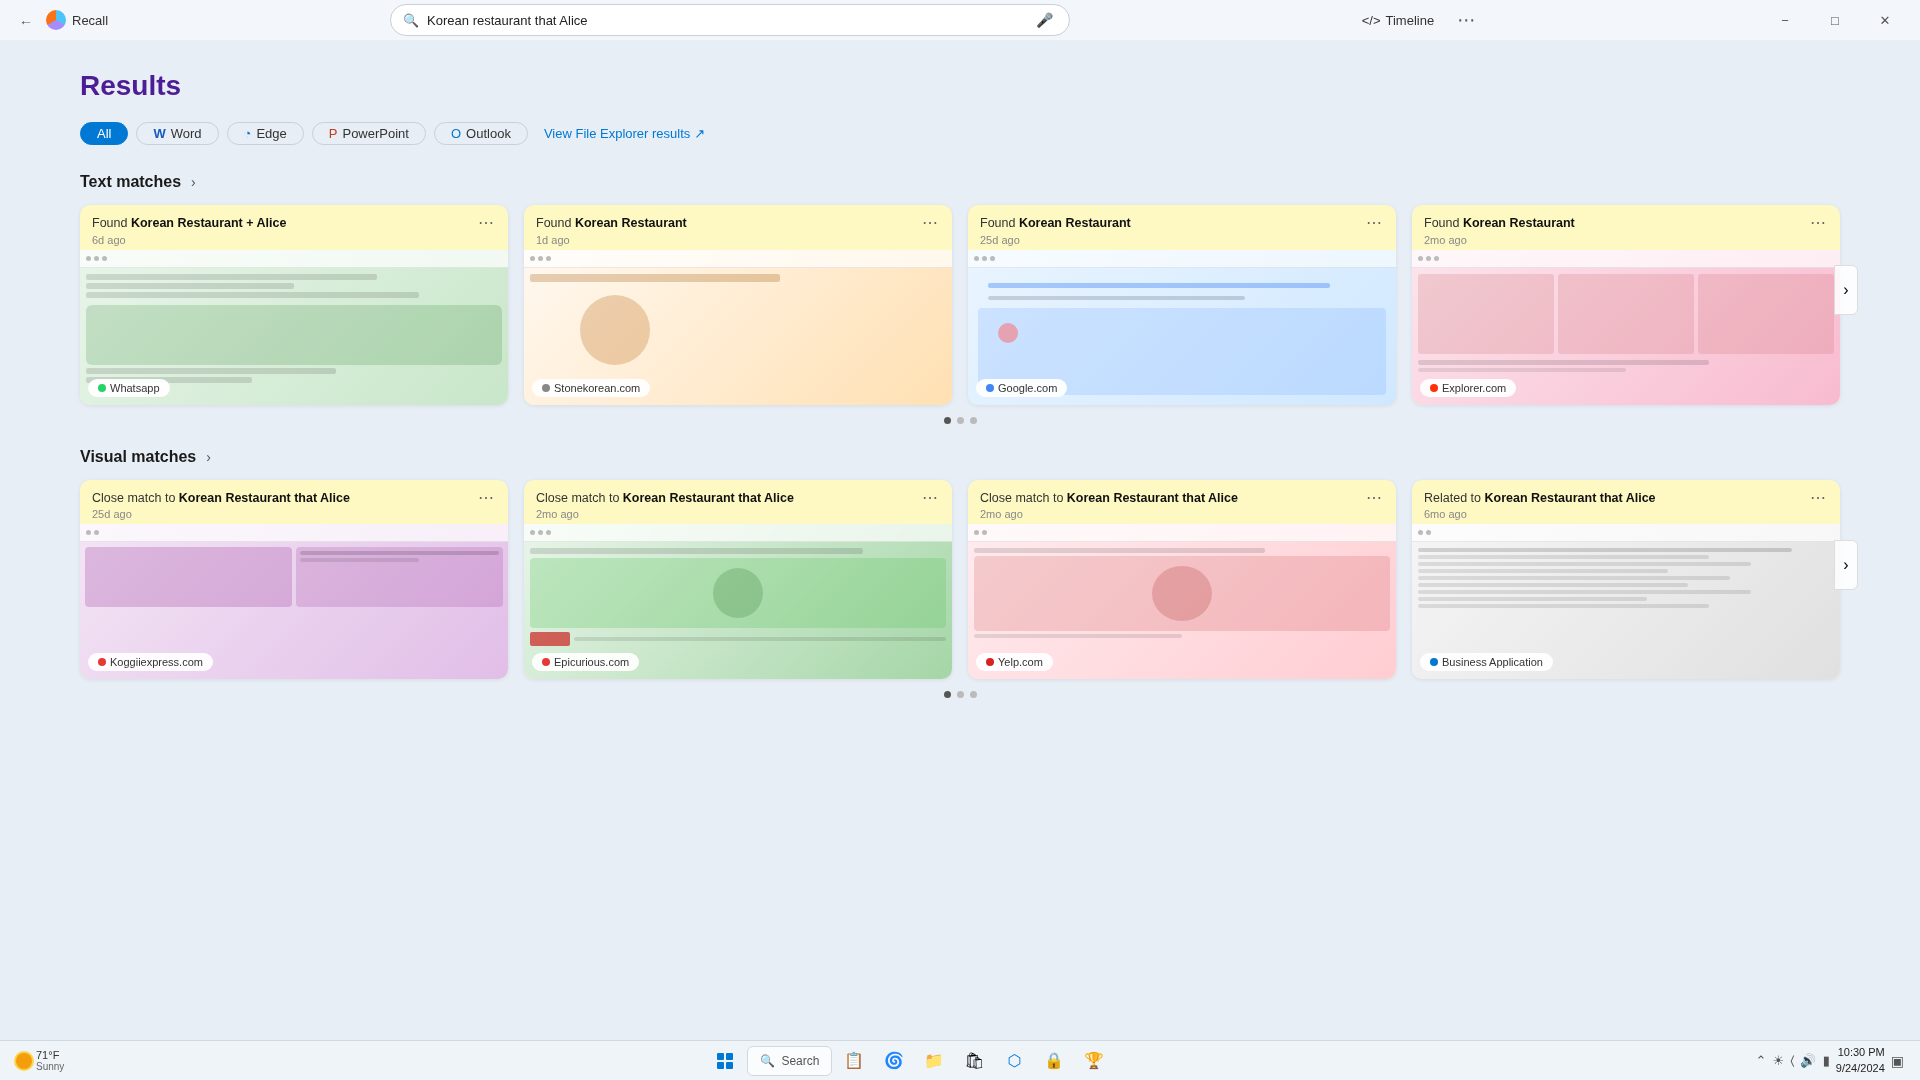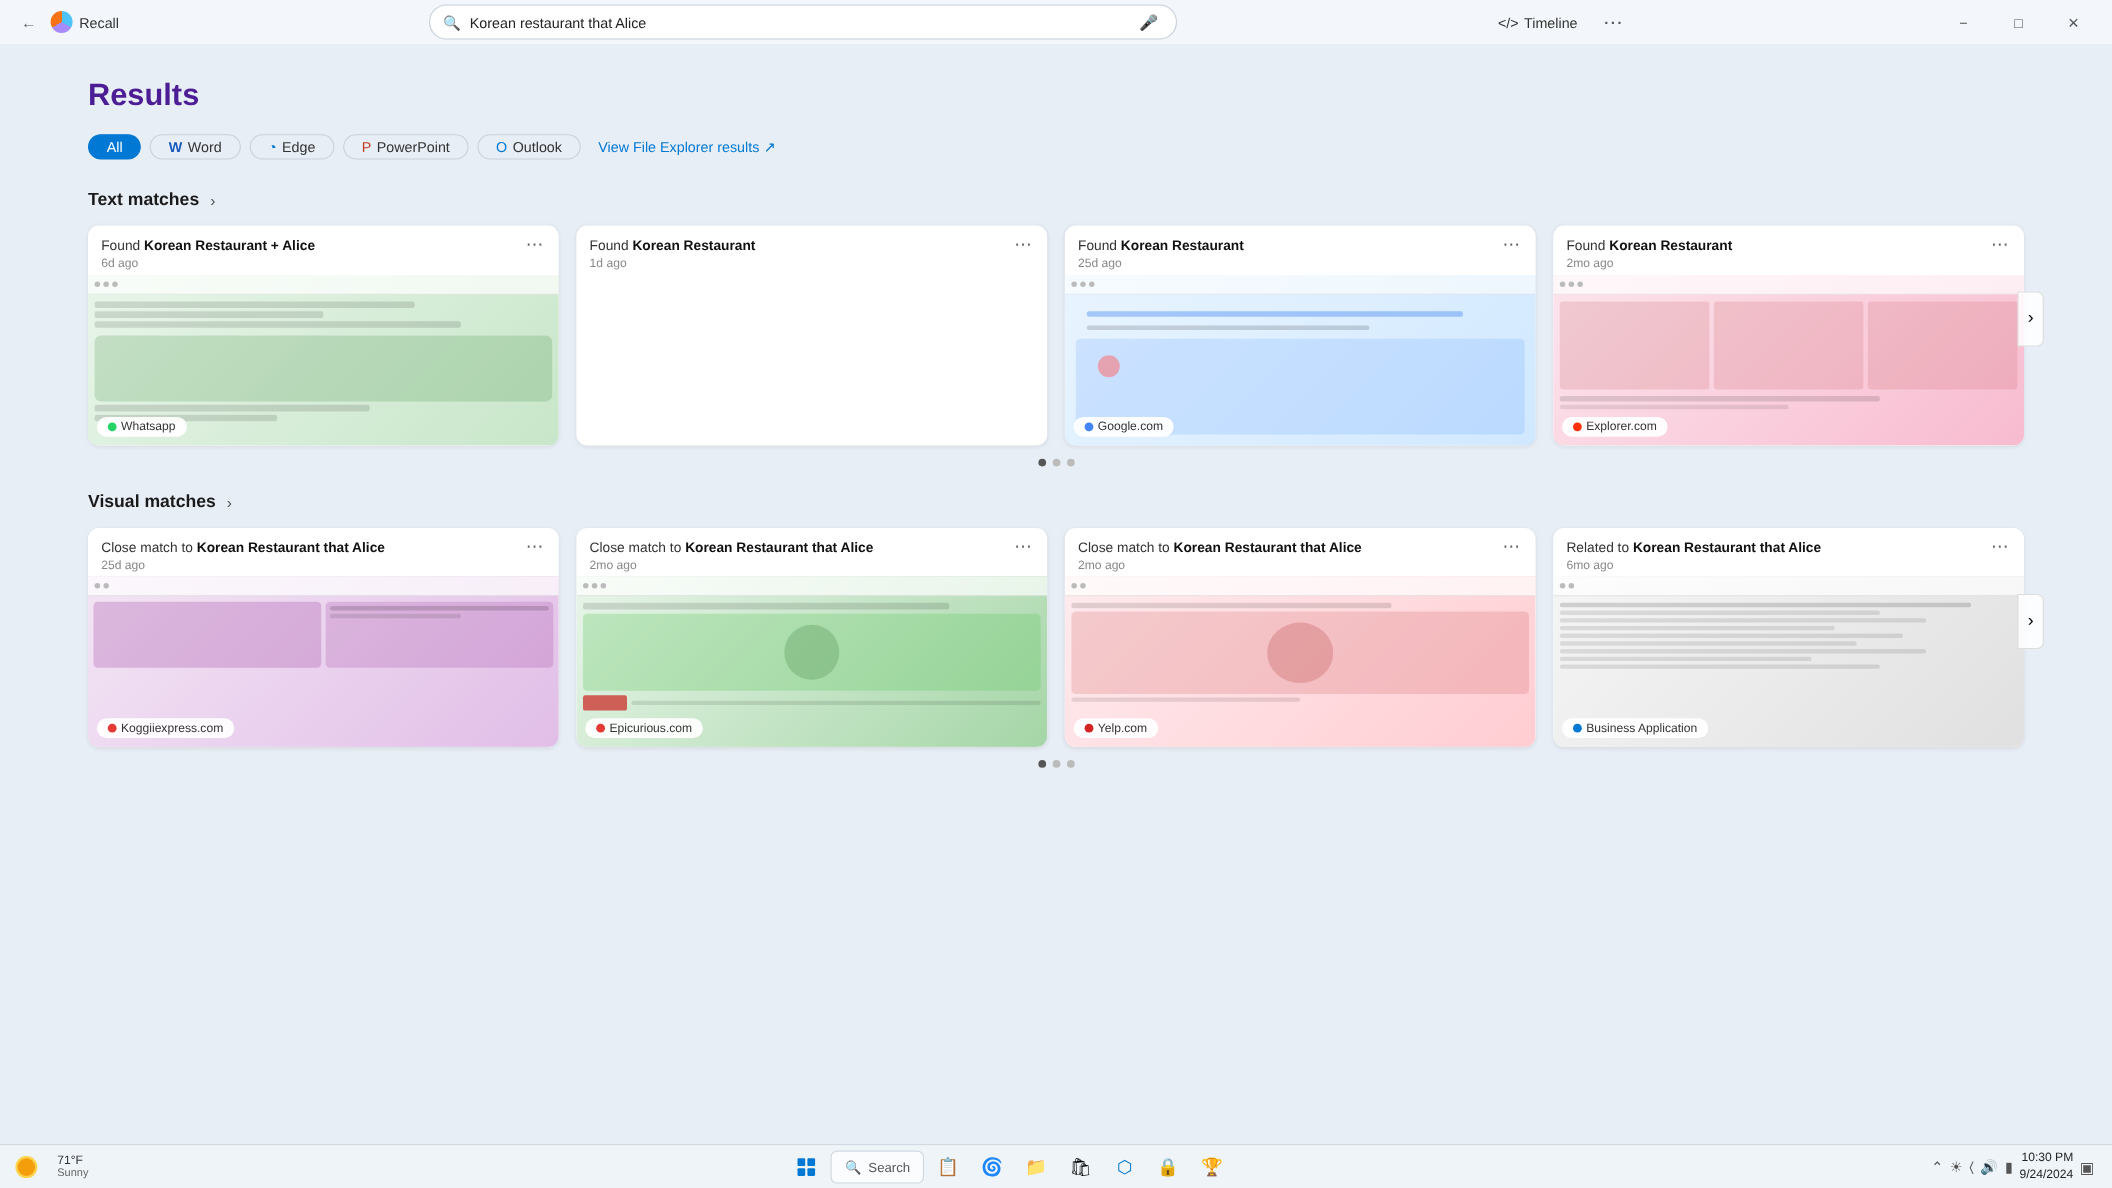--- a/index.html
+++ b/index.html
@@ -182,21 +182,21 @@
     .cards-container {
       position: relative;
     }
     .cards-grid {
       display: grid;
       grid-template-columns: repeat(4, 1fr);
       gap: 16px;
       margin-bottom: 10px;
     }
     .card {
-      background: #ffffff;
+      background: #fef9c3;
       border-radius: 10px;
       overflow: hidden;
       box-shadow: 0 1px 4px rgba(0,0,0,0.08);
       cursor: pointer;
       transition: box-shadow 0.15s;
     }
     .card-header {
       display: flex;
       align-items: flex-start;
       justify-content: space-between;
@@ -348,21 +348,21 @@
       backdrop-filter: blur(10px);
       display: flex;
       align-items: center;
       padding: 0 8px;
       gap: 2px;
       border-top: 1px solid #d0d8e0;
     }
     .weather-widget {
       display: flex;
       align-items: center;
-      gap: 20px;
+      gap: 4px;
       padding: 0 8px;
       font-size: 11px;
       color: #333;
     }
     .weather-sun {
       width: 16px; height: 16px;
       border-radius: 50%;
       background: #f59e0b;
       box-shadow: 0 0 0 2px #fcd34d;
     }
@@ -539,20 +539,37 @@
         </div>
 
         <div class="card">
           <div class="card-header">
             <div class="card-title-area">
               <div class="card-title">Found <strong>Korean Restaurant</strong></div>
               <div class="card-age">1d ago</div>
             </div>
             <button class="card-more-btn">⋯</button>
           </div>
+          <div class="card-image-area thumb-stone">
+            <div class="mini-screen">
+              <div class="mini-bar">
+                  <span class="mini-bar-dot"></span>
+                  <span class="mini-bar-dot"></span>
+                  <span class="mini-bar-dot"></span>
+                </div>
+              <div class="mini-content">
+                <div class="mini-line" style="width:60%; height:8px; background:rgba(150,80,0,0.25);"></div>
+                <div class="food-circle" style="width:70px;height:70px;background:rgba(180,90,0,0.25);margin-top:10px;margin-left:50px;border-radius:50%;"></div>
+              </div>
+            </div>
+            <div class="card-source-badge">
+              <span class="source-dot" style="background:#888;"></span>
+              <span>Stonekorean.com</span>
+            </div>
+          </div>
         </div>
 
         <div class="card">
           <div class="card-header">
             <div class="card-title-area">
               <div class="card-title">Found <strong>Korean Restaurant</strong></div>
               <div class="card-age">25d ago</div>
             </div>
             <button class="card-more-btn">⋯</button>
           </div>

